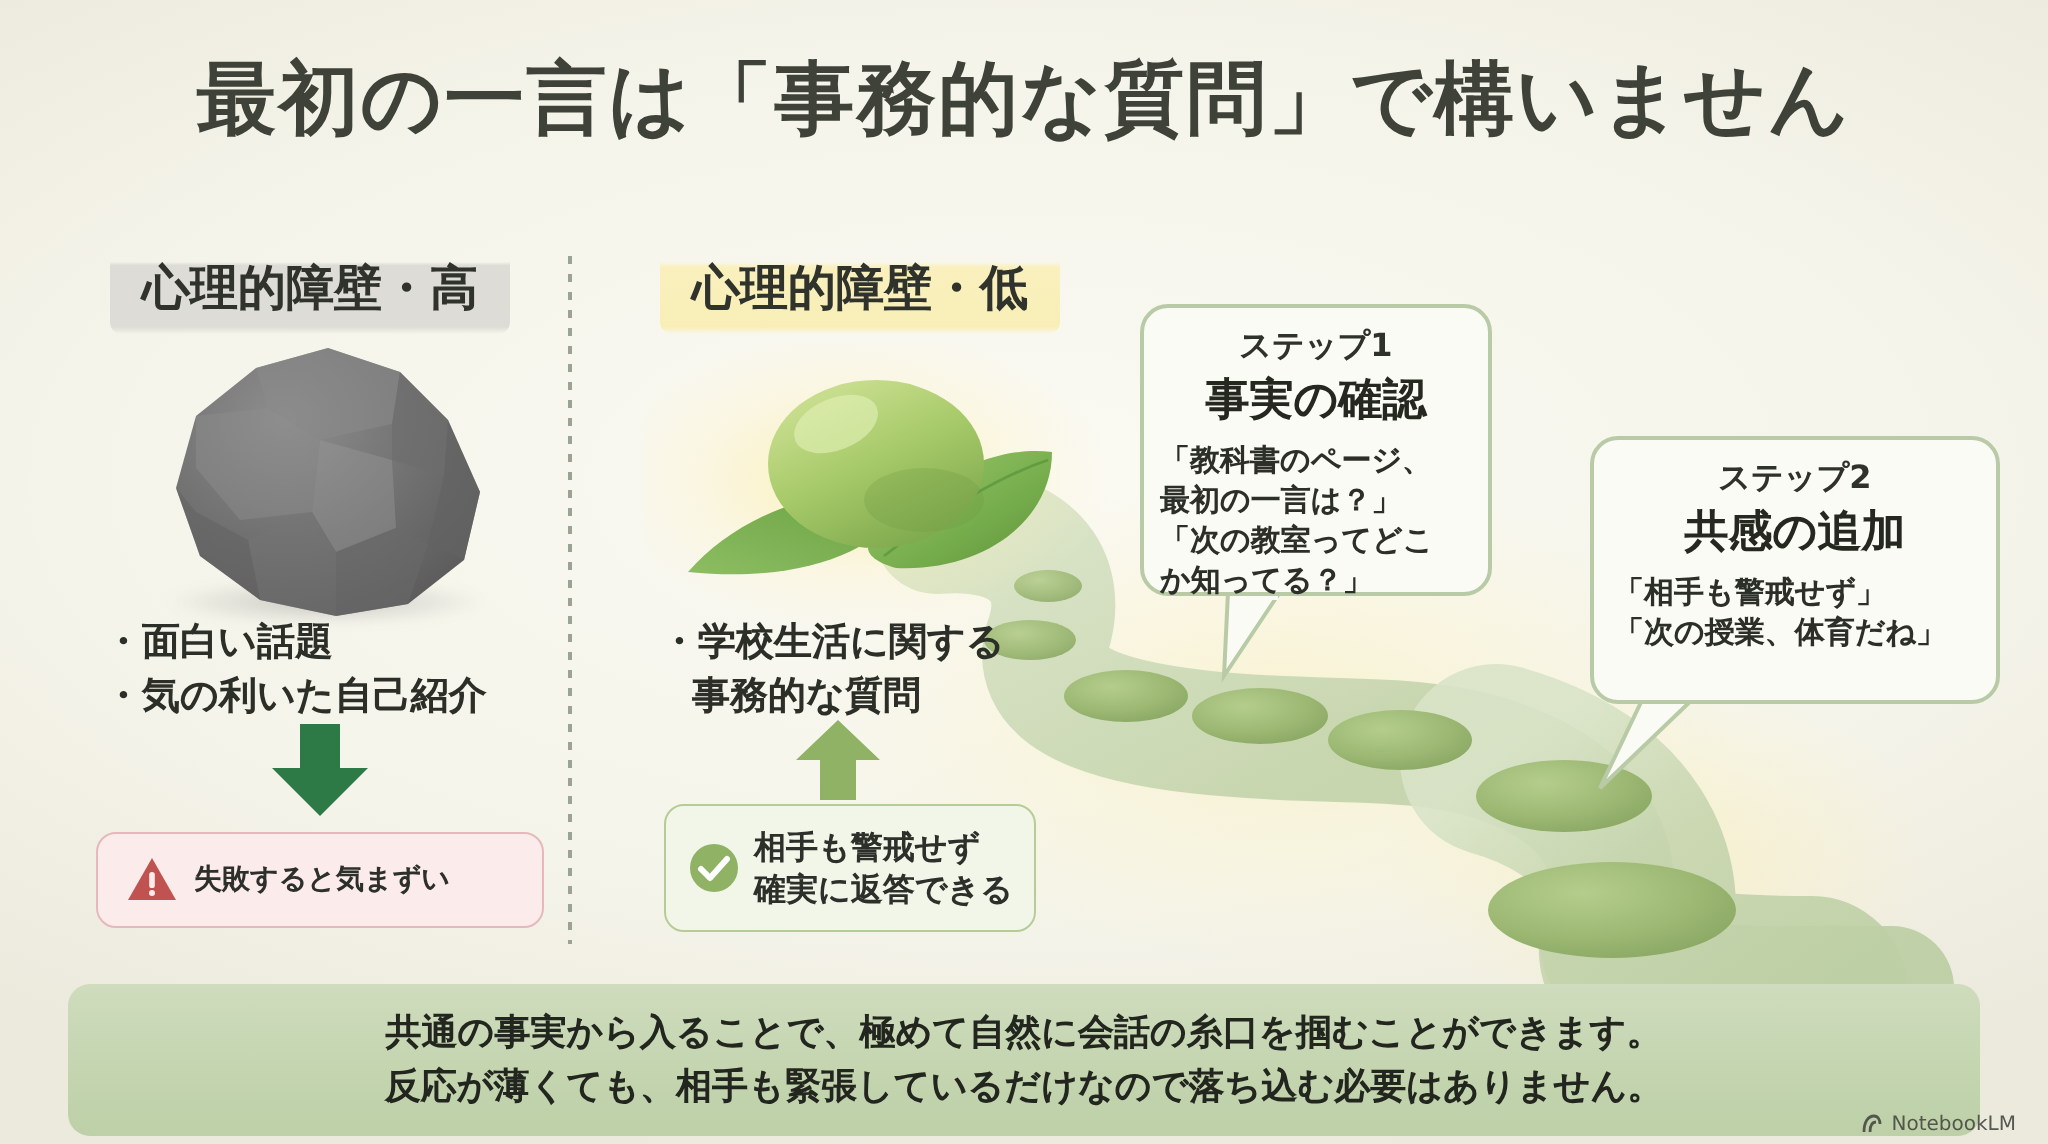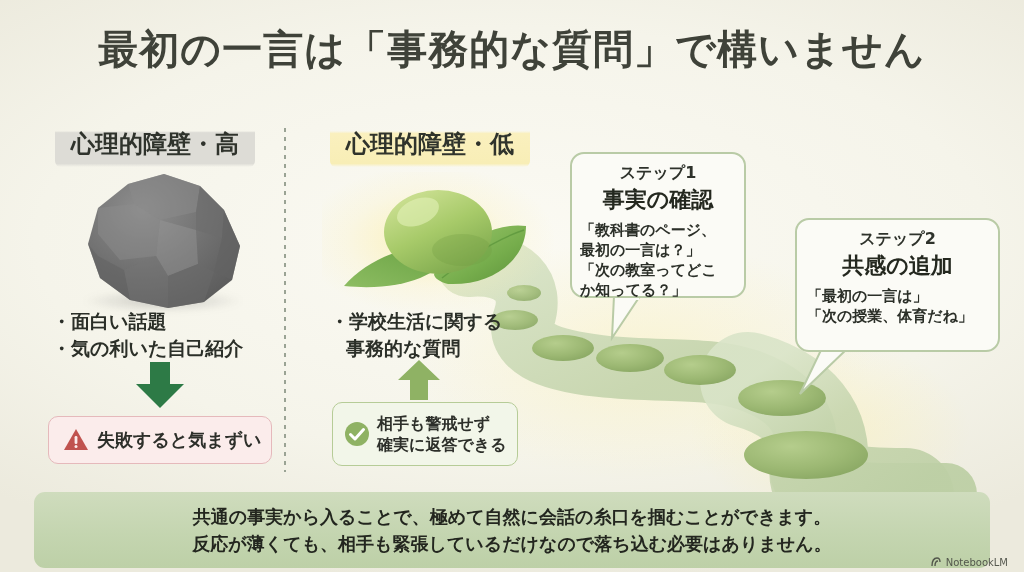--- a/index.html
+++ b/index.html
@@ -55,21 +55,21 @@
   .bullets.right{left:330px;top:308px;}
   .bullets .ind{padding-left:16px;}
 
   
   .arrow{position:absolute;}
 
   
   .res-box{position:absolute;display:flex;align-items:center;border-radius:10px;box-sizing:border-box;}
   .res-box.warn{left:48px;top:416px;width:224px;height:48px;
     background:#fbeceb;border:1.6px solid #e5b9bb;}
-  .res-box.warn .txt{font-size:18px;font-weight:bold;color:#2d2f2a;margin-left:8px;white-space:nowrap;}
+  .res-box.warn .txt{font-size:14px;font-weight:bold;color:#2d2f2a;margin-left:8px;white-space:nowrap;}
   .res-box.ok{left:332px;top:402px;width:186px;height:64px;
     background:#f2f6e9;border:1.6px solid #b6cc97;}
   .res-box.ok .txt{font-size:16px;font-weight:bold;color:#2d2f2a;margin-left:7px;line-height:1.32;white-space:nowrap;}
 
   
   .callout{position:absolute;background:#fbfbf6;border:2px solid #b9cba6;border-radius:14px;
     box-sizing:border-box;text-align:center;}
   .callout .step{font-size:16px;font-weight:bold;color:#2e322b;margin-top:9px;}
   .callout .head{font-size:22px;font-weight:bold;color:#24281f;margin:1px 0 5px;}
   .callout .quote{font-size:15px;font-weight:bold;color:#2b2f28;line-height:1.34;text-align:left;}
@@ -253,21 +253,21 @@
   </div>
 
   <svg style="position:absolute;left:770px;top:344px;" width="90" height="60">
     <polygon points="52,4 78,4 30,50" fill="#fbfbf6" stroke="#b9cba6" stroke-width="2"></polygon>
     <rect x="53" y="0" width="24" height="8" fill="#fbfbf6"></rect>
   </svg>
   <div class="callout" id="callout2">
     <div class="step">ステップ2</div>
     <div class="head">共感の追加</div>
     <div class="quote">
-      <div>「最初の一言は」</div>
+      <div>「相手も警戒せず」</div>
       <div>「次の授業、体育だね」</div>
     </div>
   </div>
 
   <div class="summary">
     <div>共通の事実から入ることで、極めて自然に会話の糸口を掴むことができます。</div>
     <div>反応が薄くても、相手も緊張しているだけなので落ち込む必要はありません。</div>
   </div>
 
   <div class="watermark">

